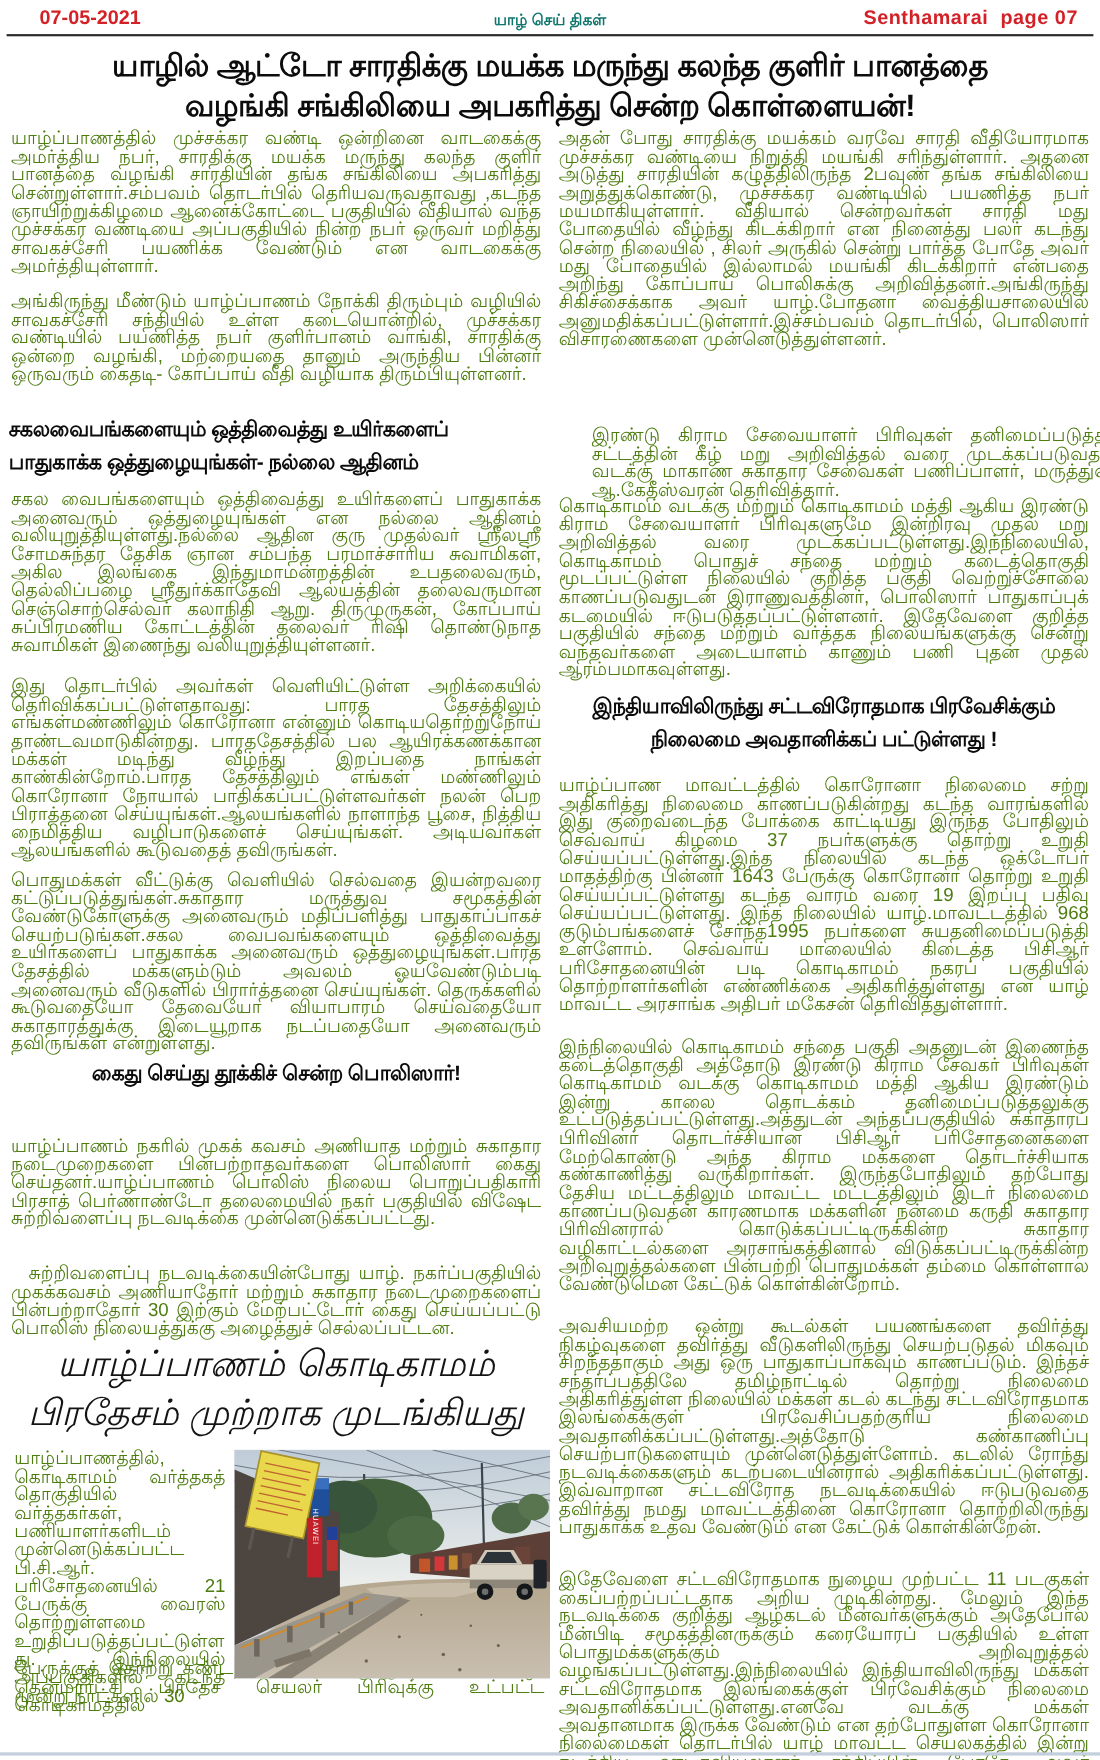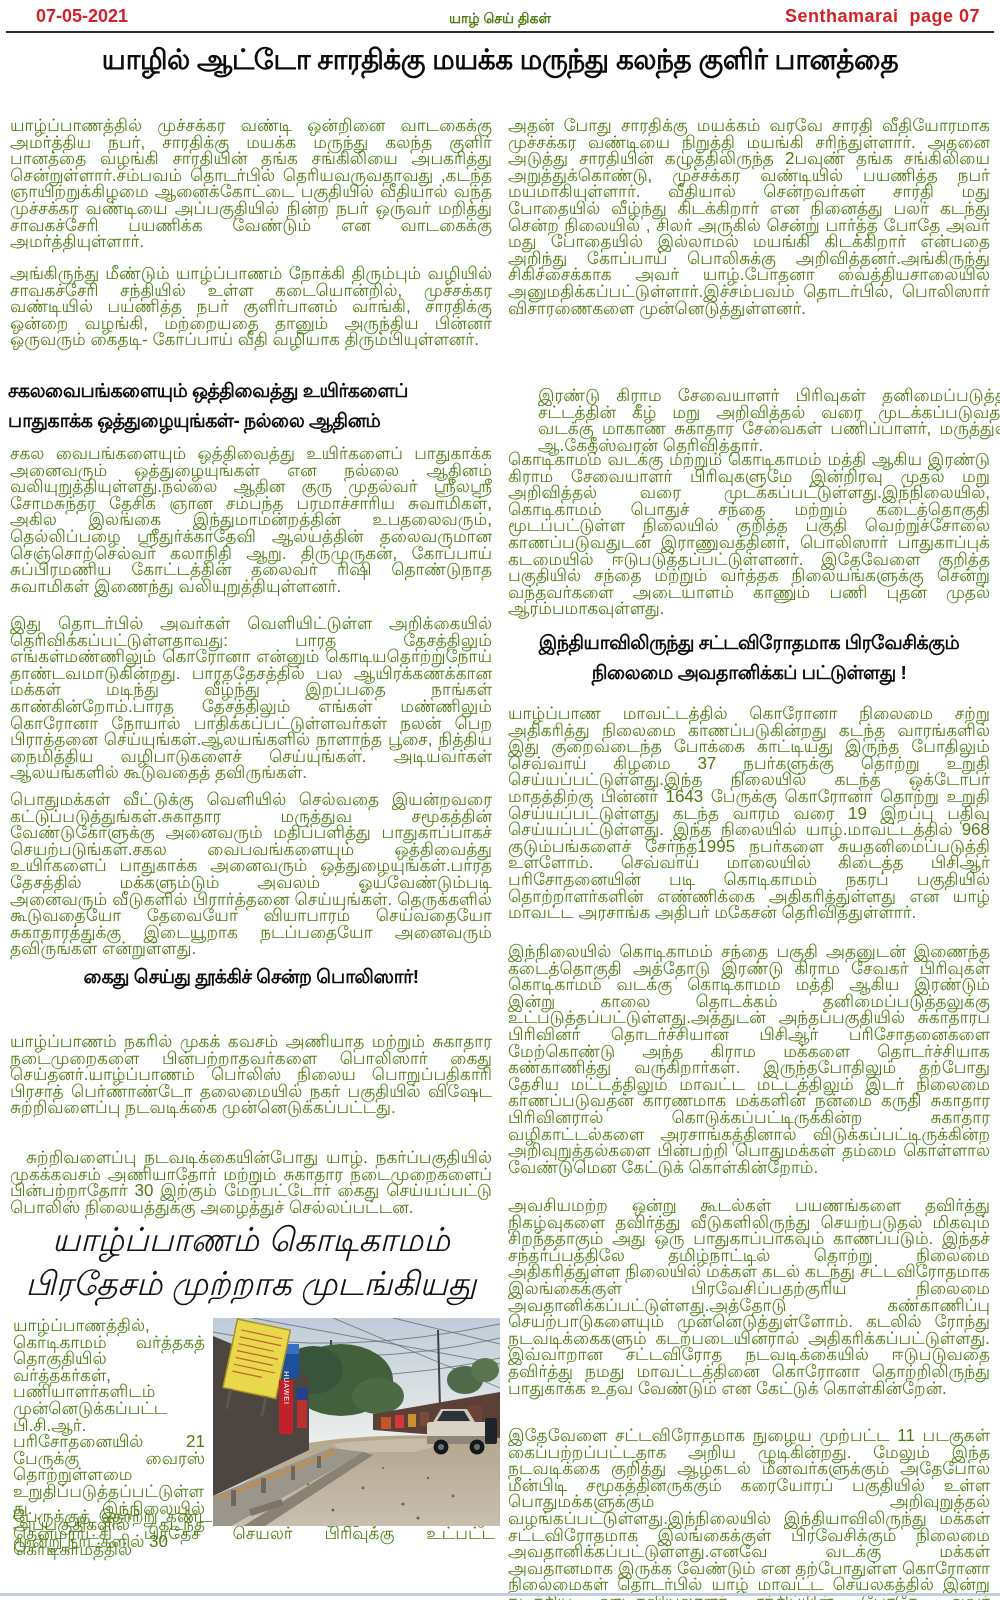--- a/index.html
+++ b/index.html
@@ -4,21 +4,21 @@
 <style>
   * { margin:0; padding:0; box-sizing:border-box; }
   html,body { background:#ffffff; }
   body {
     position:relative; width:1000px; height:1600px; overflow:hidden;
     font-family:"Liberation Sans","DejaVu Sans",sans-serif; color:#1a1a1a;
   }
   .abs { position:absolute; }
   .red { color:#d42027; }
   .hdr-left  { top:6px; left:36px; font-size:18px; font-weight:bold; }
-  .hdr-mid   { top:10px; left:0; width:1000px; text-align:center; font-size:14px; font-weight:bold; color:#4d7c0f; }
+  .hdr-mid   { top:10px; left:0; width:1000px; text-align:center; font-size:14px; font-weight:bold; color:#0f766e; }
   .hdr-right { top:6px; right:20px; font-size:18px; font-weight:bold; letter-spacing:.5px; }
   .hdr-rule  { top:31px; left:6px; width:988px; height:2px; background:#2b2b2b; }
   .body-text {
     font-size:17px; line-height:16.6px; text-align:justify; color:#4d7c0f;
     text-justify:inter-word; word-break:break-word;
   }
   .headline { font-weight:bold; text-align:center; color:#0c0c0c; }
   .h-main  { font-size:28px; line-height:36px; letter-spacing:-.5px; }
   .h-sub   { font-size:19px; line-height:30px; letter-spacing:-.5px; }
   .h-big   { font-size:33px; line-height:44px; font-weight:normal; color:#141414; }
@@ -34,20 +34,21 @@
 
 <div class="abs hdr-left red">07-05-2021</div>
 <div class="abs hdr-mid">யாழ் செய் திகள்</div>
 <div class="abs hdr-right red">
   <span>Senthamarai</span>&nbsp;&nbsp;<span>page 07</span>
 </div>
 <div class="abs hdr-rule"></div>
 
 <div class="abs headline h-main" style="top:42px; left:0; width:1000px;">
   <div>யாழில் ஆட்டோ சாரதிக்கு மயக்க மருந்து கலந்த குளிர் பானத்தை</div>
+  <div>வழங்கி சங்கிலியை அபகரித்து சென்ற கொள்ளையன்!</div>
 </div>
 
 <div class="abs col-l body-text" style="top:118px;">யாழ்ப்பாணத்தில் முச்சக்கர வண்டி ஒன்றினை வாடகைக்கு அமர்த்திய நபர், சாரதிக்கு மயக்க மருந்து கலந்த குளிர் பானத்தை வழங்கி சாரதியின் தங்க சங்கிலியை அபகரித்து சென்றுள்ளார்.சம்பவம் தொடர்பில் தெரியவருவதாவது ,கடந்த ஞாயிற்றுக்கிழமை ஆனைக்கோட்டை பகுதியில் வீதியால் வந்த முச்சக்கர வண்டியை அப்பகுதியில் நின்ற நபர் ஒருவர் மறித்து சாவகச்சேரி பயணிக்க வேண்டும் என வாடகைக்கு அமர்த்தியுள்ளார்.</div>
 <div class="abs col-l body-text" style="top:266px;">அங்கிருந்து மீண்டும் யாழ்ப்பாணம் நோக்கி திரும்பும் வழியில் சாவகச்சேரி சந்தியில் உள்ள கடையொன்றில், முச்சக்கர வண்டியில் பயணித்த நபர் குளிர்பானம் வாங்கி, சாரதிக்கு ஒன்றை வழங்கி, மற்றையதை தானும் அருந்திய பின்னர் ஒருவரும் கைதடி- கோப்பாய் வீதி வழியாக திரும்பியுள்ளனர்.</div>
 
 <div class="abs headline h-sub" style="top:376px; left:8px; width:486px; text-align:left;">
   <div>சகலவைபங்களையும் ஒத்திவைத்து உயிர்களைப்</div>
   <div>பாதுகாக்க ஒத்துழையுங்கள்- நல்லை ஆதினம்</div>
 </div>
 <div class="abs col-l body-text" style="top:446px;">சகல வைபங்களையும் ஒத்திவைத்து உயிர்களைப் பாதுகாக்க அனைவரும் ஒத்துழையுங்கள் என நல்லை ஆதினம் வலியுறுத்தியுள்ளது.நல்லை ஆதின குரு முதல்வர் ஸ்ரீலஸ்ரீ சோமசுந்தர தேசிக ஞான சம்பந்த பரமாச்சாரிய சுவாமிகள், அகில இலங்கை இந்துமாமன்றத்தின் உபதலைவரும், தெல்லிப்பழை ஸ்ரீதுர்க்காதேவி ஆலயத்தின் தலைவருமான செஞ்சொற்செல்வர் கலாநிதி ஆறு. திருமுருகன், கோப்பாய் சுப்பிரமணிய கோட்டத்தின் தலைவர் ரிஷி தொண்டுநாத சுவாமிகள் இணைந்து வலியுறுத்தியுள்ளனர்.</div>

